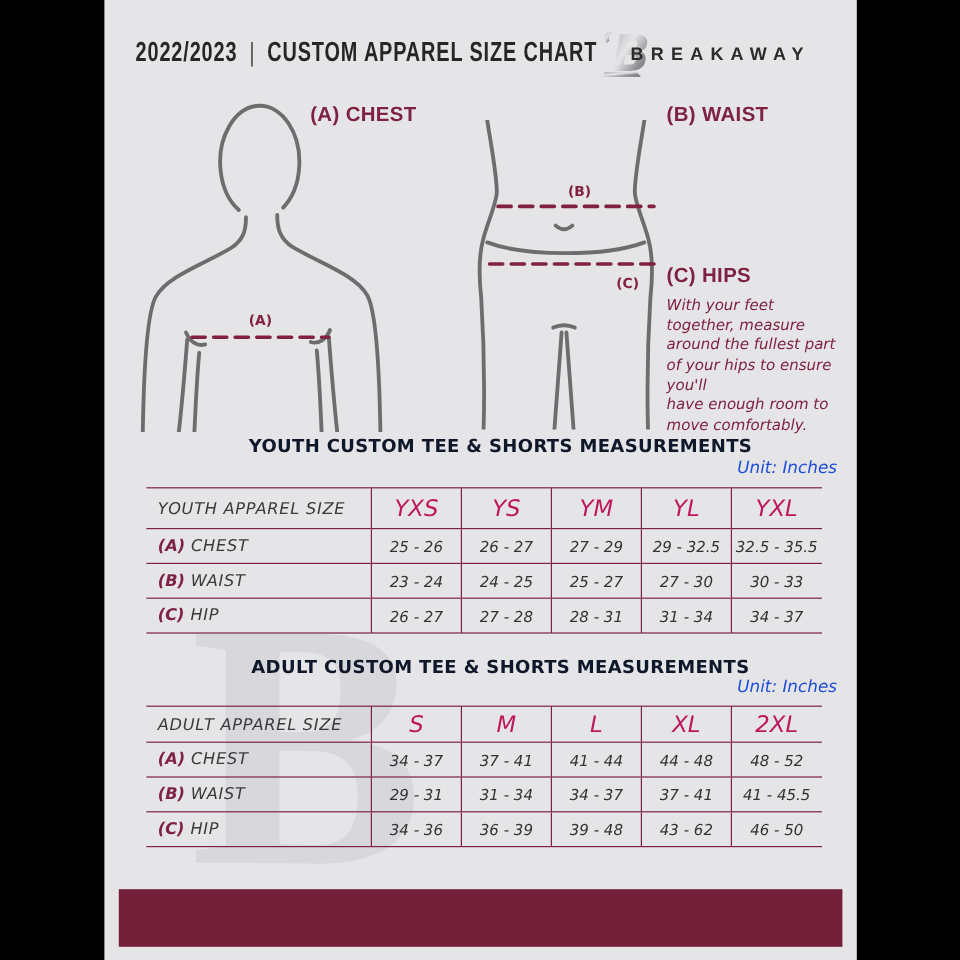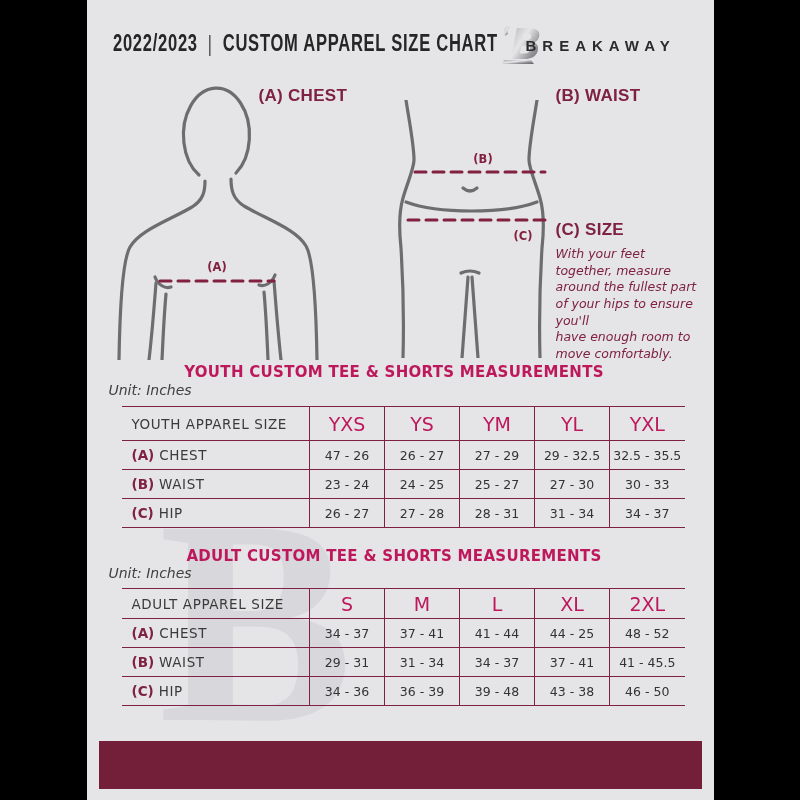--- a/index.html
+++ b/index.html
@@ -24,36 +24,36 @@
   .brand{left:439px;top:37px;font-family:"Liberation Sans",sans-serif;font-weight:700;
     font-size:15px;letter-spacing:6px;color:#2b2b2b;white-space:nowrap;}
 
   
   .g-head{font-family:"Liberation Sans",sans-serif;font-weight:700;font-size:17px;
     color:var(--maroon);letter-spacing:.3px;white-space:nowrap;}
   .g-text{font-style:italic;font-size:12.5px;line-height:1.33;color:var(--maroon);
     white-space:pre-line;}
 
   
-  .sec-title{left:26px;width:563px;text-align:center;font-weight:700;font-size:15px;
-    color:#be185d;letter-spacing:.3px;}
-  .sec-unit{left:22px;width:563px;text-align:left;font-style:italic;font-size:14px;color:#404040;}
+  .sec-title{left:49px;width:563px;text-align:center;font-weight:700;font-size:15px;
+    color:#0f172a;letter-spacing:.3px;}
+  .sec-unit{left:48px;width:563px;text-align:right;font-style:italic;font-size:14px;color:#1d4ed8;}
 
   
   table.szt{border-collapse:collapse;table-layout:fixed;width:563px;
     border-top:1.5px solid var(--maroon);border-bottom:1.5px solid var(--maroon);}
   table.szt tr{border-bottom:1.5px solid var(--maroon);}
   table.szt th,table.szt td{font-weight:400;vertical-align:middle;}
   table.szt td:not(.rowlab),table.szt th:not(.rowlab){border-left:1.5px solid var(--maroon);
     text-align:center;}
   th.sizehead{font-weight:700;font-size:19px;color:#be185d;}
   .rowlab{text-align:left;padding-left:10px;font-size:13.5px;color:var(--cell);letter-spacing:.6px;}
   .rowlab .pref{font-weight:700;color:var(--maroon);letter-spacing:0;}
   td.val{font-size:12.5px;color:#333;}
-  .yh tr{height:29px;} .yh tr.hrow{height:34px;} .ah tr.hrow{height:30px;}
+  .yh tr{height:29px;font-style:italic;} .yh tr.hrow{height:34px;} .ah tr.hrow{height:30px;}
 
   
   .footer-bar{left:12px;top:741px;width:603px;height:48px;background:var(--footer);}
   .watermark{left:72px;top:476px;font-family:"Liberation Serif",serif;font-weight:700;
     font-size:292px;line-height:1;color:#cfcfd4;opacity:.55;}
   svg text{font-family:"DejaVu Sans",sans-serif;}
 </style>
 </head>
 <body>
 
@@ -111,21 +111,21 @@
     <path d="M 22,72 H 152" stroke="#82203f" stroke-width="3" stroke-dasharray="11 7"></path>
     <text x="90" y="63" text-anchor="middle" font-size="11.5" font-weight="700" fill="#82203f">(B)</text>
     <path d="M 15,120 H 155" stroke="#82203f" stroke-width="3" stroke-dasharray="11 7"></path>
     <text x="130" y="140" text-anchor="middle" font-size="11.5" font-weight="700" fill="#82203f">(C)</text>
   </svg>
 
   <div class="abs g-head" style="left:172px;top:86px">(A) CHEST</div>
 
   <div class="abs g-head" style="left:469px;top:86px">(B) WAIST</div>
 
-  <div class="abs g-head" style="left:469px;top:220px">(C) SIZE</div>
+  <div class="abs g-head" style="left:469px;top:220px">(C) HIPS</div>
   <div class="abs g-text" style="left:469px;top:246px;width:155px">With your feet
 together, measure
 around the fullest part
 of your hips to ensure
 you'll
 have enough room to
 move comfortably.</div>
 
   <div class="abs sec-title" style="top:363px">YOUTH CUSTOM TEE &amp; SHORTS MEASUREMENTS</div>
   <div class="abs sec-unit" style="top:382px">Unit: Inches</div>
@@ -145,21 +145,21 @@
       <th class="sizehead">YXS</th>
       <th class="sizehead">YS</th>
       <th class="sizehead">YM</th>
       <th class="sizehead">YL</th>
       <th class="sizehead">YXL</th>
     </tr>
     <tr>
       <td class="rowlab">
         <span class="pref">(A)</span>
         <span>CHEST</span></td>
-      <td class="val">47 - 26</td>
+      <td class="val">25 - 26</td>
       <td class="val">26 - 27</td>
       <td class="val">27 - 29</td>
       <td class="val">29 - 32.5</td>
       <td class="val">32.5 - 35.5</td>
     </tr>
     <tr>
       <td class="rowlab">
         <span class="pref">(B)</span>
         <span>WAIST</span></td>
       <td class="val">23 - 24</td>
@@ -202,40 +202,40 @@
       <th class="sizehead">XL</th>
       <th class="sizehead">2XL</th>
     </tr>
     <tr>
       <td class="rowlab">
         <span class="pref">(A)</span>
         <span>CHEST</span></td>
       <td class="val">34 - 37</td>
       <td class="val">37 - 41</td>
       <td class="val">41 - 44</td>
-      <td class="val">44 - 25</td>
+      <td class="val">44 - 48</td>
       <td class="val">48 - 52</td>
     </tr>
     <tr>
       <td class="rowlab">
         <span class="pref">(B)</span>
         <span>WAIST</span></td>
       <td class="val">29 - 31</td>
       <td class="val">31 - 34</td>
       <td class="val">34 - 37</td>
       <td class="val">37 - 41</td>
       <td class="val">41 - 45.5</td>
     </tr>
     <tr>
       <td class="rowlab">
         <span class="pref">(C)</span>
         <span>HIP</span></td>
       <td class="val">34 - 36</td>
       <td class="val">36 - 39</td>
       <td class="val">39 - 48</td>
-      <td class="val">43 - 38</td>
+      <td class="val">43 - 62</td>
       <td class="val">46 - 50</td>
     </tr>
   </tbody>
     </table>
 
   <div class="abs footer-bar"></div>
 </div>
 
 </body></html>

